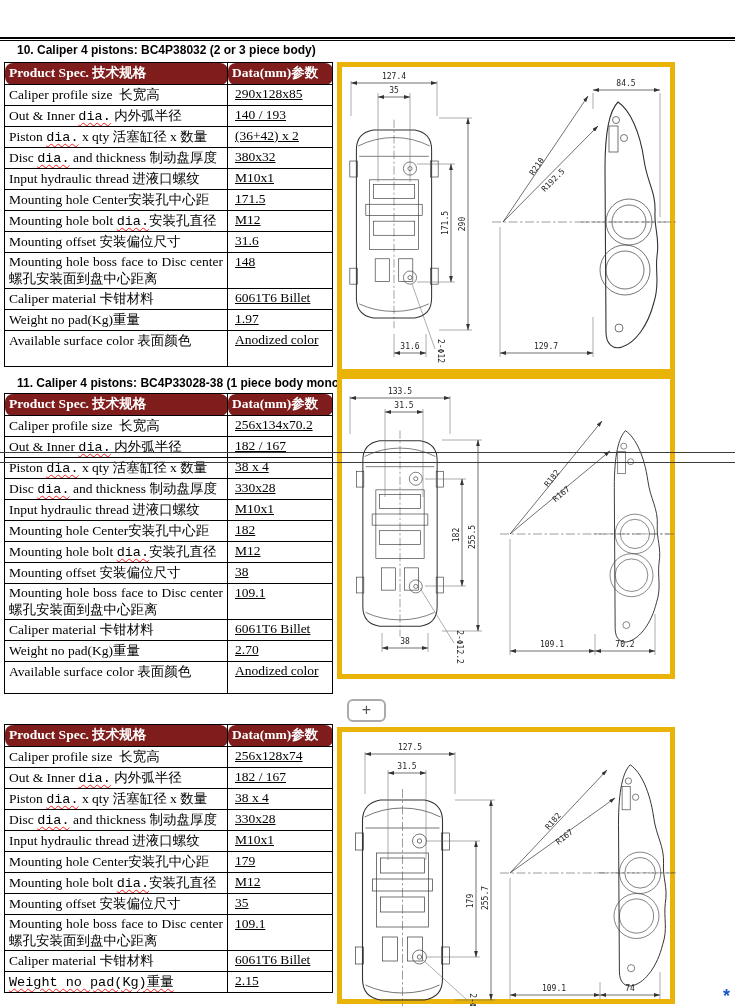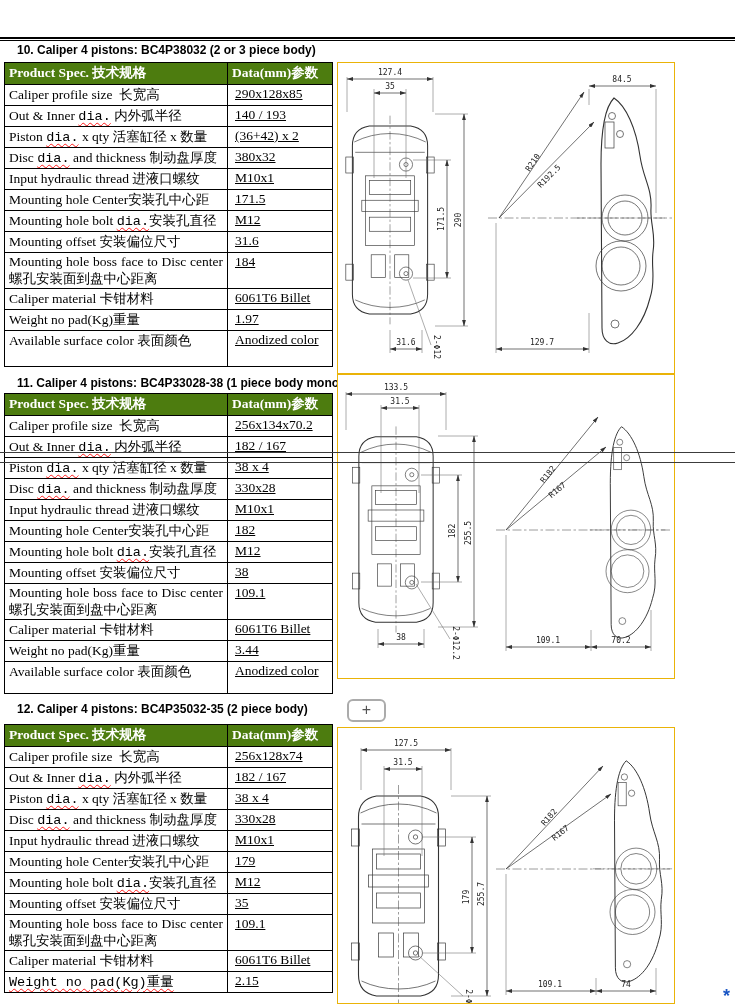--- a/index.html
+++ b/index.html
@@ -5,27 +5,27 @@
   html,body{margin:0;padding:0;background:#fff;}
   #page{position:relative;width:735px;height:1006px;background:#fff;overflow:hidden;
         font-family:"Liberation Sans",sans-serif;}
   .title{position:absolute;left:20px;top:1px;font-size:23px;font-weight:bold;color:#1d5fa8;}
   .rule{position:absolute;left:0;top:37px;width:735px;height:4px;box-sizing:border-box;
         border-top:2px solid #000;border-bottom:1px solid #000;}
   .sec-h{position:absolute;left:17px;font-size:12px;font-weight:bold;color:#000;white-space:nowrap;}
   table.spec{position:absolute;left:4px;width:329px;border-collapse:collapse;table-layout:fixed;
         font-family:"Liberation Serif",serif;font-size:13.5px;color:#000;background:#fff;}
   .spec th,.spec td{border:1px solid #000;padding:1px 4px 0 4px;vertical-align:top;overflow:hidden;}
-  .spec th{background:#4d7c0f;color:#fff;text-align:left;font-weight:bold;height:20px;}
+  .spec th{background:#7f1d1d;color:#fff;text-align:left;font-weight:bold;height:20px;border-radius:8px;}
   .spec tr{height:21px;}
   .spec td.lbl{text-align:justify;white-space:pre-wrap;}
   .spec td.val{padding-left:7px;text-decoration:underline;}
   .wavy{text-decoration:underline;text-decoration-style:wavy;text-decoration-color:#ff1a1a;
         text-decoration-thickness:1px;text-underline-offset:2px;font-family:Liberation Mono, monospace;}
-  .drawbox{position:absolute;left:337px;width:338px;background:#fff;border:1px solid #eab308;box-sizing:border-box;}
+  .drawbox{position:absolute;left:337px;width:338px;background:#fff;border:5px solid #eab308;box-sizing:border-box;}
   svg.draw{display:block;}
   .draw text{font-family:"DejaVu Sans Mono",monospace;font-size:8px;fill:#222;text-anchor:middle;}
   .s{stroke:#333;fill:none;stroke-width:1.1;}
   .s2{stroke:#3a3a3a;fill:none;stroke-width:.7;}
   .dl{stroke:#333;stroke-width:.7;fill:none;}
   .xl{stroke:#686868;stroke-width:.55;fill:none;}
   .cl{stroke:#4a4a4a;stroke-width:.55;fill:none;stroke-dasharray:9 2.5 2.5 2.5;}
   .pline{position:absolute;left:0;width:735px;height:0;border-top:1px solid #3c3c3c;z-index:5;}
   .plus-btn{position:absolute;left:347px;top:699px;width:39px;height:23px;box-sizing:border-box;
         background:#fff;border:2px solid #ababab;border-radius:6px;color:#555;
@@ -130,21 +130,21 @@
         <tr>
         <td class="lbl"><span>Mounting hole bolt </span><span class="wavy">dia.</span><span>安装孔直径</span></td>
         <td class="val">M12</td>
       </tr>
         <tr>
         <td class="lbl"><span>Mounting offset 安装偏位尺寸</span><span class="wavy"></span><span></span></td>
         <td class="val">31.6</td>
       </tr>
         <tr>
         <td class="lbl"><span>Mounting hole boss face to Disc center 螺孔安装面到盘中心距离</span><span class="wavy"></span><span></span></td>
-        <td class="val">184</td>
+        <td class="val">148</td>
       </tr>
         <tr>
         <td class="lbl"><span>Caliper material 卡钳材料</span><span class="wavy"></span><span></span></td>
         <td class="val">6061T6 Billet</td>
       </tr>
         <tr>
         <td class="lbl"><span>Weight no pad(Kg)重量</span><span class="wavy"></span><span></span></td>
         <td class="val">1.97</td>
       </tr>
         <tr style="height: 36px;">
@@ -252,21 +252,21 @@
         <tr>
         <td class="lbl"><span>Mounting hole boss face to Disc center 螺孔安装面到盘中心距离</span><span class="wavy"></span><span></span></td>
         <td class="val">109.1</td>
       </tr>
         <tr>
         <td class="lbl"><span>Caliper material 卡钳材料</span><span class="wavy"></span><span></span></td>
         <td class="val">6061T6 Billet</td>
       </tr>
         <tr>
         <td class="lbl"><span>Weight no pad(Kg)重量</span><span class="wavy"></span><span></span></td>
-        <td class="val">3.44</td>
+        <td class="val">2.70</td>
       </tr>
         <tr style="height: 32px;">
         <td class="lbl"><span>Available surface color 表面颜色</span><span class="wavy"></span><span></span></td>
         <td class="val">Anodized color</td>
       </tr>
       </tbody>
   </table>
 
   <div class="drawbox" style="top:374px;height:305px">
     <svg class="draw" width="392" height="303" viewBox="0 0 392 303">
@@ -311,21 +311,20 @@
         <text x="210" y="268">109.1</text>
         <line class="dl" x1="253" y1="272" x2="313" y2="272" marker-start="url(#arr)" marker-end="url(#arr)"></line>
         <text x="283" y="268">70.2</text>
       </g>
     </svg>
   </div>
 
   <div class="pline" style="top:452px"></div>
   <div class="pline" style="top:462px"></div>
 
-  <div class="sec-h" style="top:702px">12. Caliper 4 pistons: BC4P35032-35 (2 piece body)</div>
   <div class="plus-btn">+</div>
 
   <table class="spec" style="top:724px">
     <colgroup>
         <col style="width:223px">
         <col>
       </colgroup>
     <thead>
       <tr>
         <th>Product Spec. 技术规格</th>

